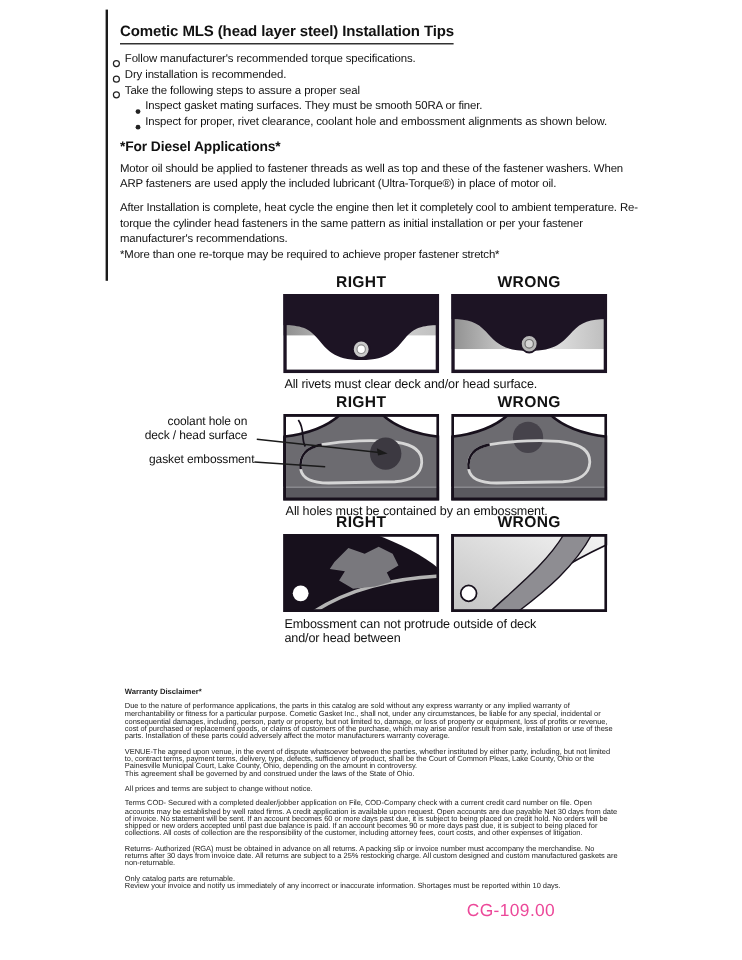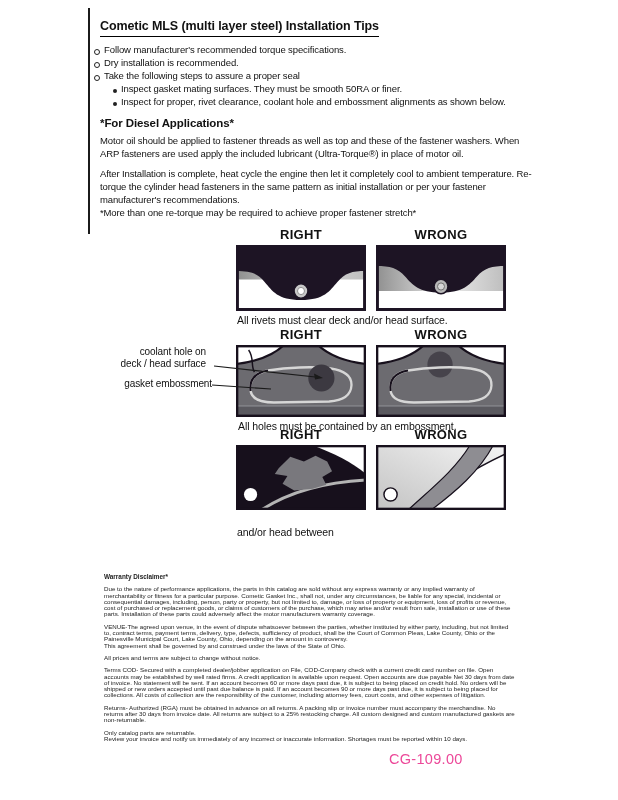--- a/index.html
+++ b/index.html
@@ -5,21 +5,21 @@
   html,body { margin:0; padding:0; background:#ffffff; }
   .page { position:relative; width:618px; height:800px; background:#fff;
           font-family:"Liberation Sans", sans-serif; color:#111; overflow:hidden; }
 
   .vrule { position:absolute; left:88px; top:8px; width:1.5px; height:226px; background:#1b1b1b; }
 
   .title { position:absolute; left:100px; top:19px; font-size:12.5px; font-weight:bold;
            letter-spacing:-0.1px; border-bottom:1.6px solid #000; padding-bottom:2.5px; white-space:nowrap; }
 
   .bullets { position:absolute; left:94px; top:43px; width:452px; font-size:9.5px; letter-spacing:-0.1px; }
-  .b-row { display:flex; align-items:center; height:13px; line-height:13px; white-space:nowrap; }
+  .b-row { display:flex; align-items:flex-end; height:13px; line-height:13px; white-space:nowrap; }
   .b-mark { width:4px; height:4px; border:1px solid #222; border-radius:50%; margin:4px 4px 0 0; flex:none; }
   .sb-row { padding-left:19px; }
   .sb-mark { width:4px; height:4px; background:#222; border-radius:50%; margin:4px 4px 0 0; flex:none; }
 
   .diesel-h { position:absolute; left:100px; top:117px; font-size:11.5px; font-weight:bold; letter-spacing:-0.1px; }
   .para { position:absolute; left:100px; width:434px; font-size:9.5px; line-height:13px; letter-spacing:-0.12px; }
   #para1 { top:134px; } #para2 { top:167px; } #note { top:206px; }
 
   .dg-label { position:absolute; width:130px; text-align:center; font-size:13px; font-weight:bold; letter-spacing:0.3px; }
   .dg-box { position:absolute; line-height:0; }
@@ -38,21 +38,21 @@
 
   .pagecode { position:absolute; left:389px; top:751px; font-size:14.5px; letter-spacing:0.3px; color:#ec4899; }
 </style>
 </head>
 <body>
 
 <div class="page">
 
   <div class="vrule"></div>
 
-  <div class="title">Cometic MLS (multi layer steel) Installation Tips</div>
+  <div class="title">Cometic MLS (head layer steel) Installation Tips</div>
 
   <div class="bullets">
     <div class="b-row">
       <span class="b-mark"></span>
       <span>Follow manufacturer's recommended torque specifications.</span>
     </div>
     <div class="b-row">
       <span class="b-mark"></span>
       <span>Dry installation is recommended.</span>
     </div>
@@ -185,21 +185,21 @@
       </defs>
       <rect width="134" height="67" fill="#fff"></rect>
       <path d="M0,0 H134 V9 C102,24 70,43 45,67 L0,67 Z" fill="url(#g3)" stroke="#17101c" stroke-width="1.6"></path>
       <path d="M33,67 C58,44 82,25 97,0 L121,0 C106,28 82,48 57,67 Z" fill="#8e8d92" stroke="#17101c" stroke-width="1.2"></path>
       <circle cx="15" cy="51" r="6.8" fill="#ffffff" stroke="#17101c" stroke-width="1.5"></circle>
       <rect x="1.2" y="1.2" width="131.6" height="64.6" fill="none" stroke="#17101c" stroke-width="2.4"></rect>
     </svg>
   </div>
 
   <div class="dg-caption" style="left:237px; top:514px; width:250px;">
-    <br>
+    <span>Embossment can not protrude outside of deck</span><br>
     <span>and/or head between</span>
   </div>
 
   <div class="disc">
     <div class="disc-h">Warranty Disclaimer*</div>
     <p>Due to the nature of performance applications, the parts in this catalog are sold without any express warranty or any implied warranty of merchantability or fitness for a particular purpose.  Cometic Gasket Inc., shall not, under any circumstances, be liable for any special, incidental or consequential damages, including, person, party or property, but not limited to, damage, or loss of property or equipment, loss of profits or revenue, cost of purchased or replacement goods, or claims of customers of the purchase, which may arise and/or result from sale, installation or use of these parts.  Installation of these parts could adversely affect the motor manufacturers warranty coverage.</p>
     <p class="tight">VENUE-The agreed upon venue, in the event of dispute whatsoever between the parties, whether instituted by either party, including, but not limited to, contract terms, payment terms, delivery, type, defects, sufficiency of product, shall be the Court of Common Pleas, Lake County, Ohio or the Painesville Municipal Court, Lake County, Ohio, depending on the amount in controversy.</p>
     <p>This agreement shall be governed by and construed under the laws of the State of Ohio.</p>
     <p>All prices and terms are subject to change without notice.</p>
     <p>Terms COD- Secured with a completed dealer/jobber application on File, COD-Company check with a current credit card number on file.  Open accounts may be established by well rated firms.  A credit application is available upon request.  Open accounts are due payable Net 30 days from date of invoice.  No statement will be sent.  If an account becomes 60 or more days past due, it is subject to being placed on credit hold.  No orders will be shipped or new orders accepted until past due balance is paid.  If an account becomes 90 or more days past due, it is subject to being placed for collections.  All costs of collection are the responsibility of the customer, including attorney fees, court costs, and other expenses of litigation.</p>

